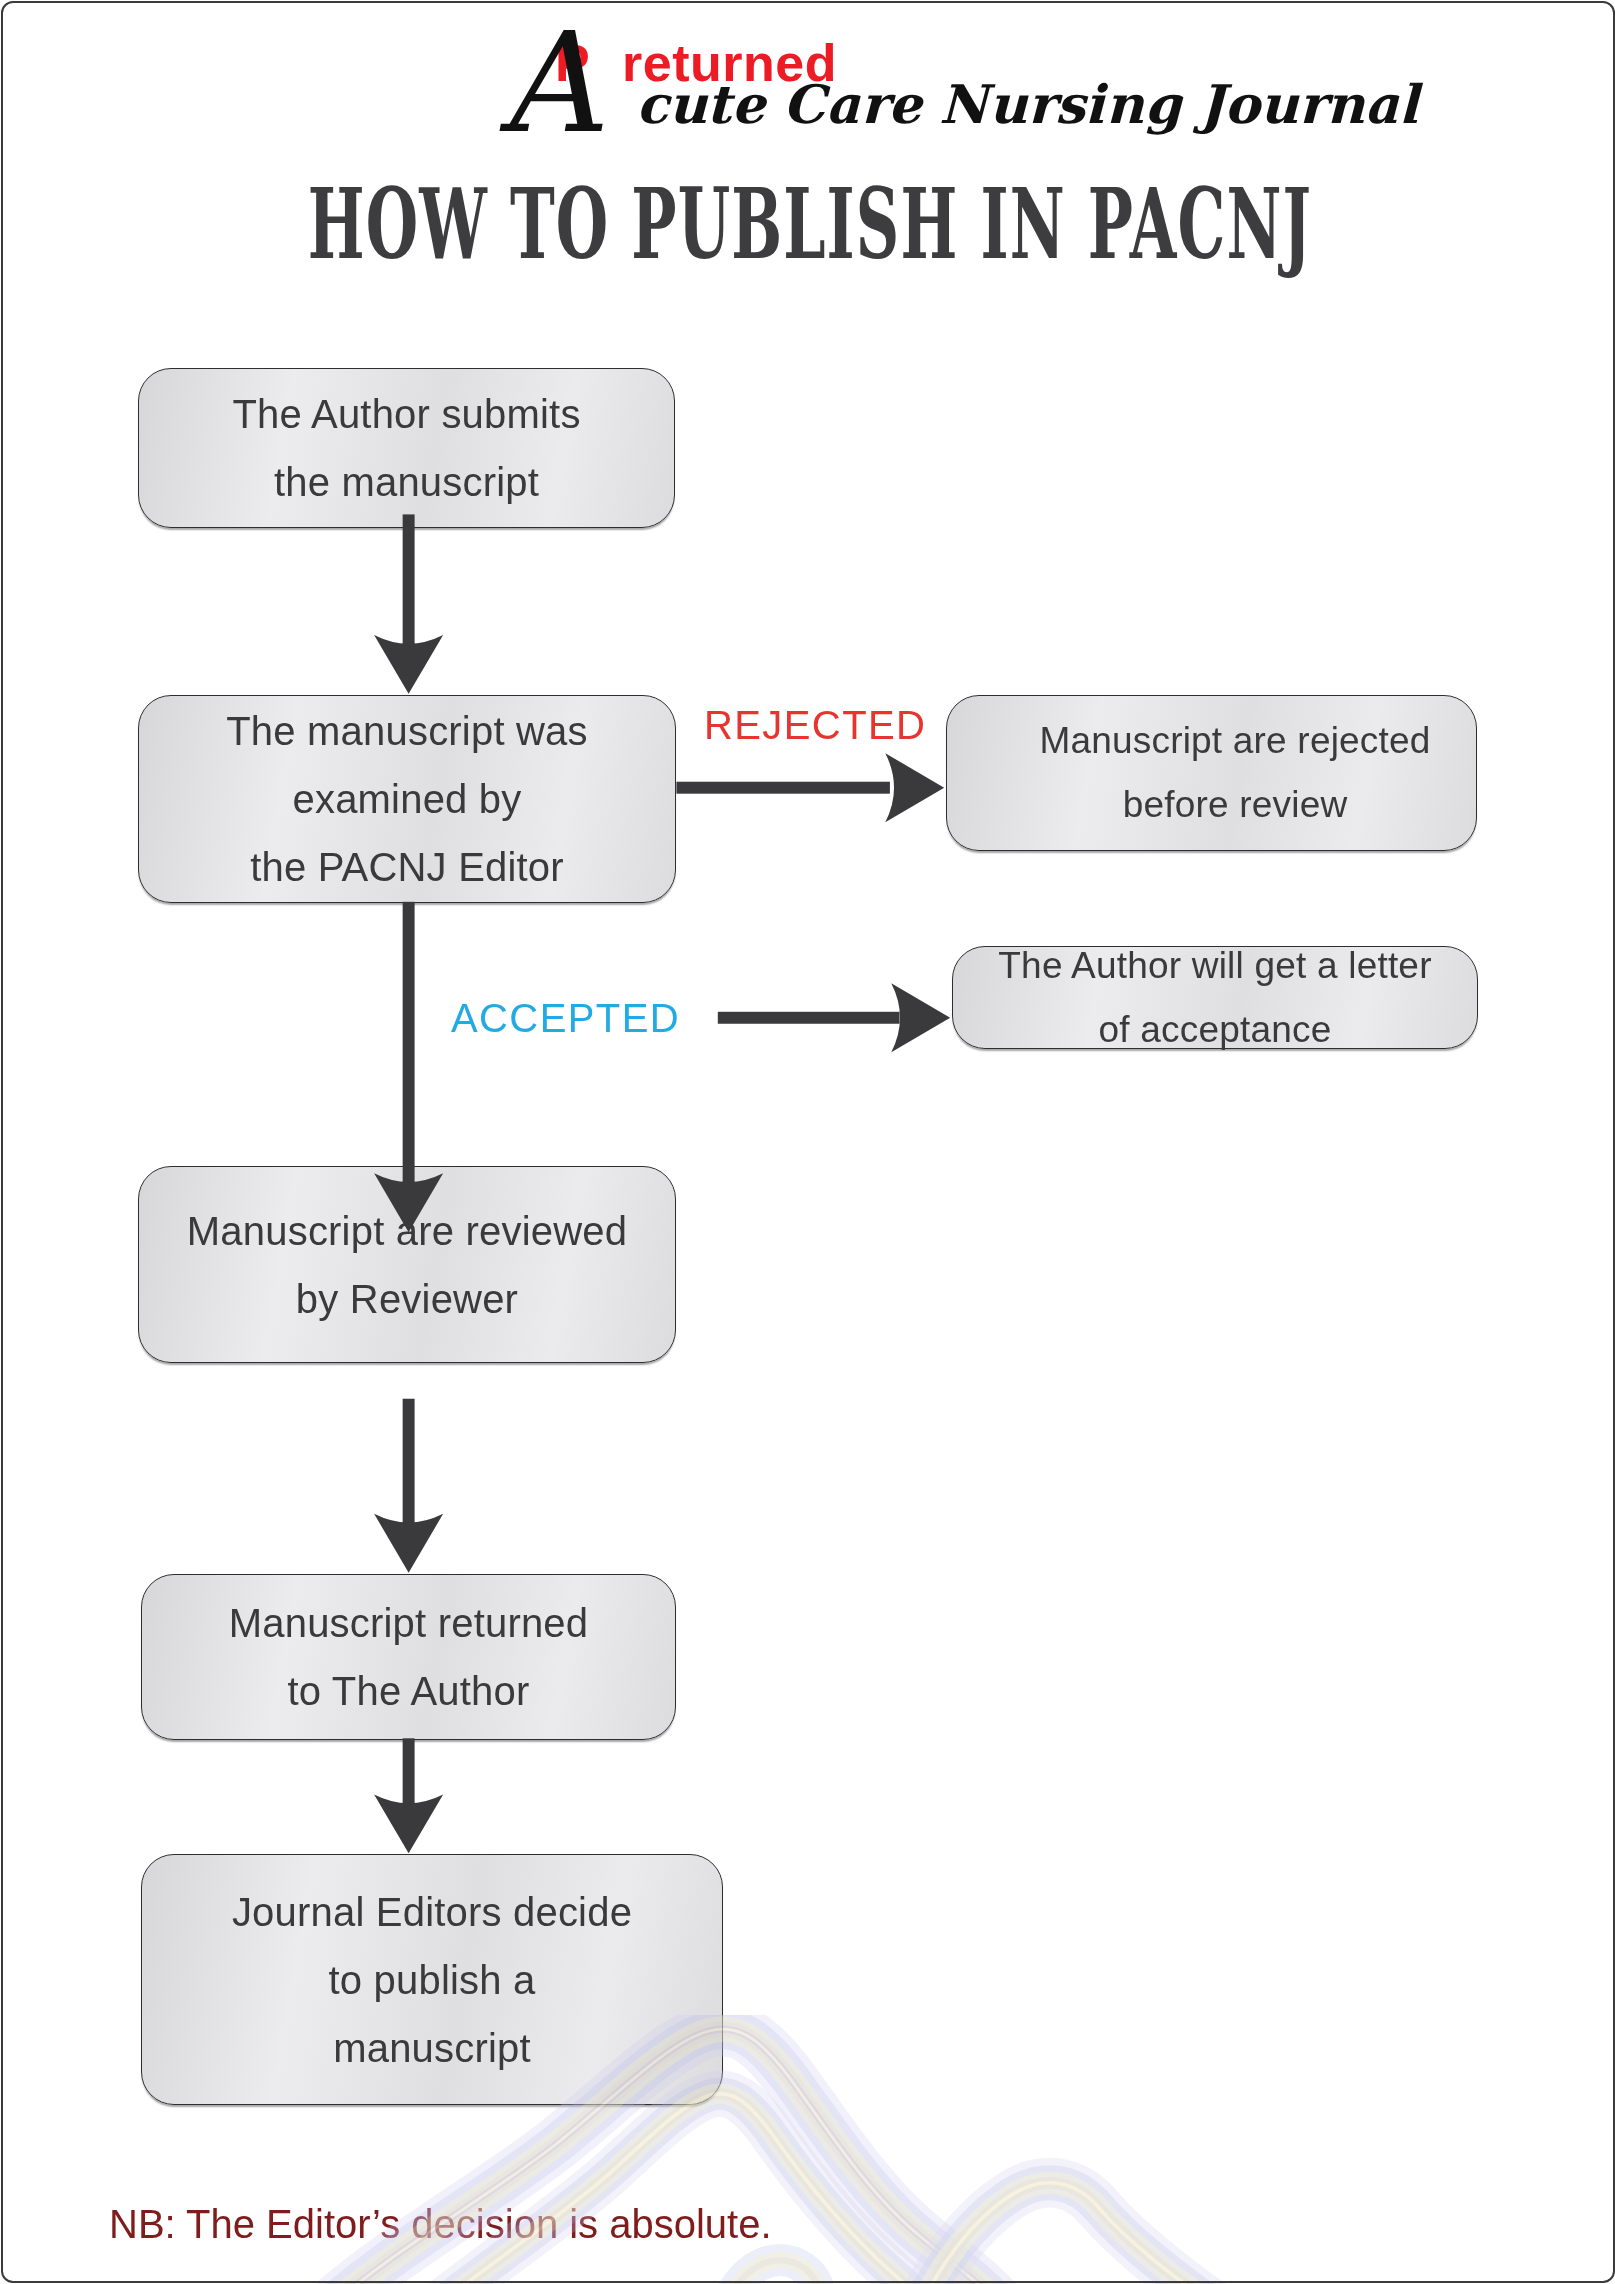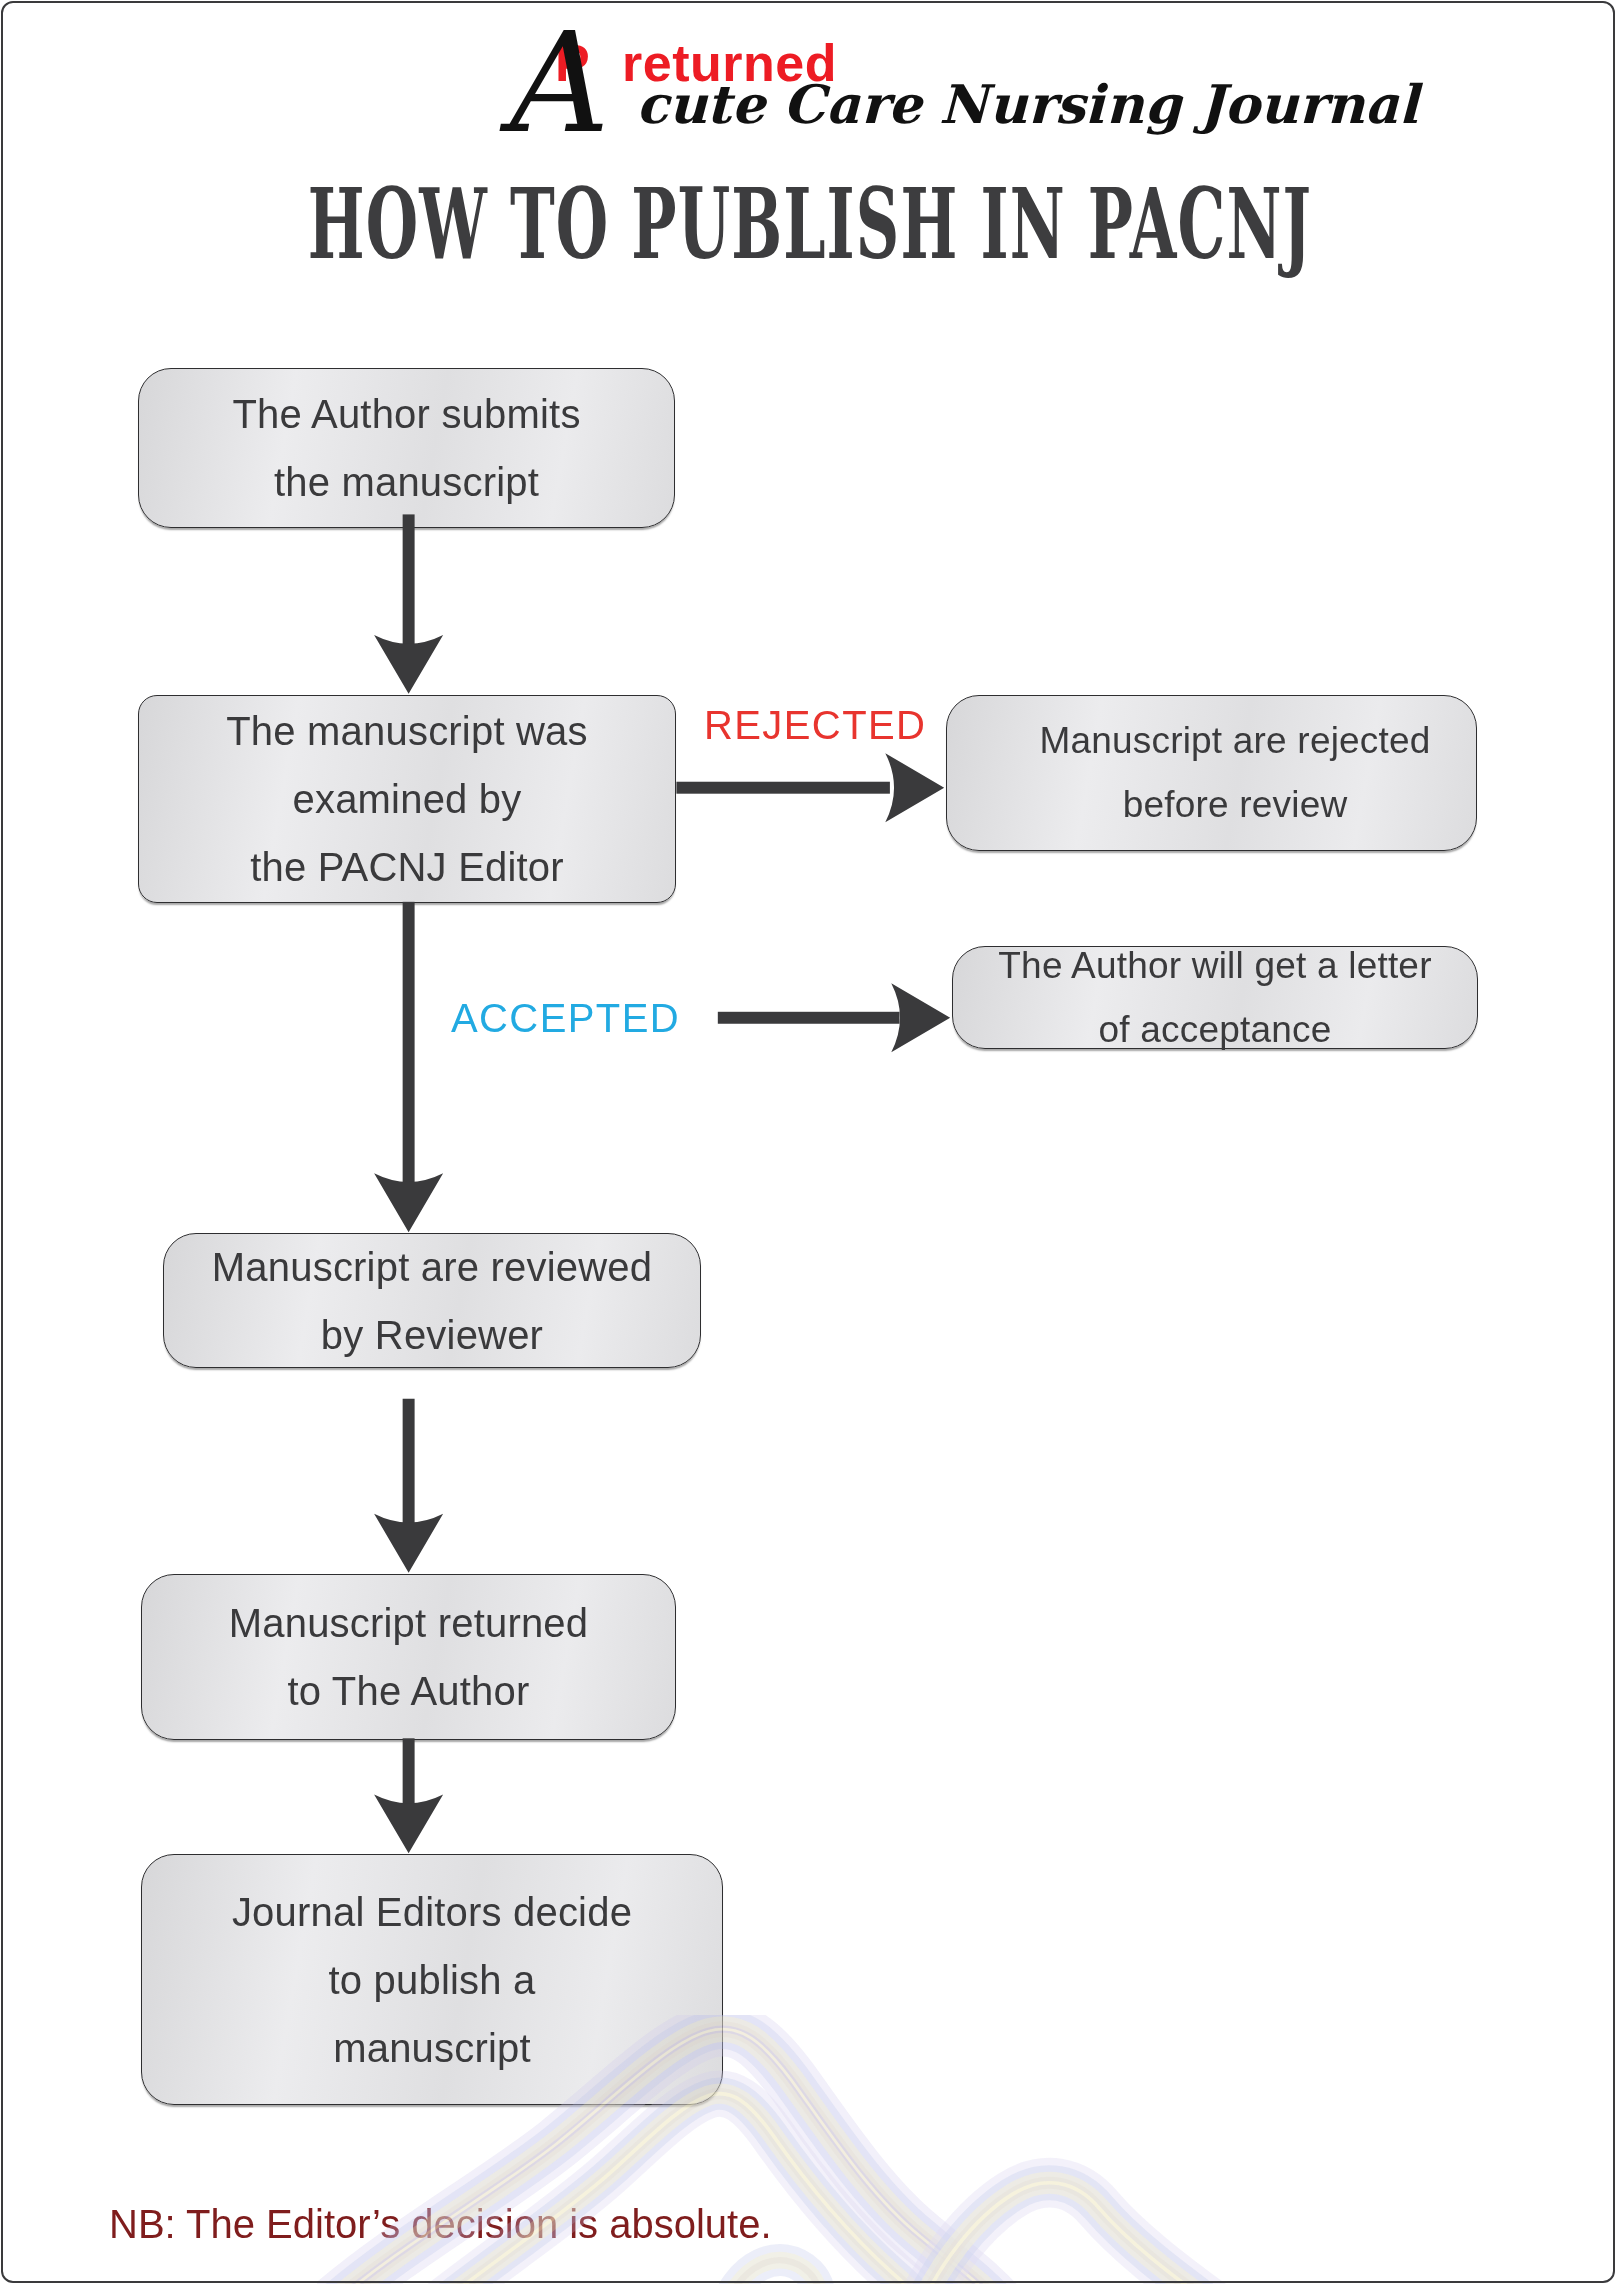--- a/index.html
+++ b/index.html
@@ -98,37 +98,37 @@
 
   <div class="title-wrap">
     <span class="title">HOW TO PUBLISH IN PACNJ</span>
   </div>
 
   <div class="fbox" style="left:138px;top:356px;width:537px;height:160px;margin-top:12px;">
     <span class="box-text">The Author submits
 the manuscript</span>
   </div>
 
-  <div class="fbox" style="left:138px;top:695px;width:538px;height:208px;border-radius:19px;">
+  <div class="fbox" style="left:138px;top:695px;width:538px;height:208px;">
     <span class="box-text">The manuscript was
 examined by
 the PACNJ Editor</span>
   </div>
 
   <div class="fbox small-text" style="left:946px;top:695px;width:531px;height:156px;padding-left:47px;">
     <span class="box-text">Manuscript are rejected
 before review</span>
   </div>
 
   <div class="fbox small-text" style="left:952px;top:946px;width:526px;height:103px;">
     <span class="box-text">The Author will get a letter
 of acceptance</span>
   </div>
 
-  <div class="fbox" style="left:138px;top:1233px;width:538px;height:135px;margin-left:25px;">
+  <div class="fbox" style="left:138px;top:1166px;width:538px;height:197px;">
     <span class="box-text">Manuscript are reviewed
 by Reviewer</span>
   </div>
 
   <div class="fbox" style="left:141px;top:1574px;width:535px;height:166px;">
     <span class="box-text">Manuscript returned
 to The Author</span>
   </div>
 
   <div class="fbox" style="left:141px;top:1854px;width:582px;height:251px;">

